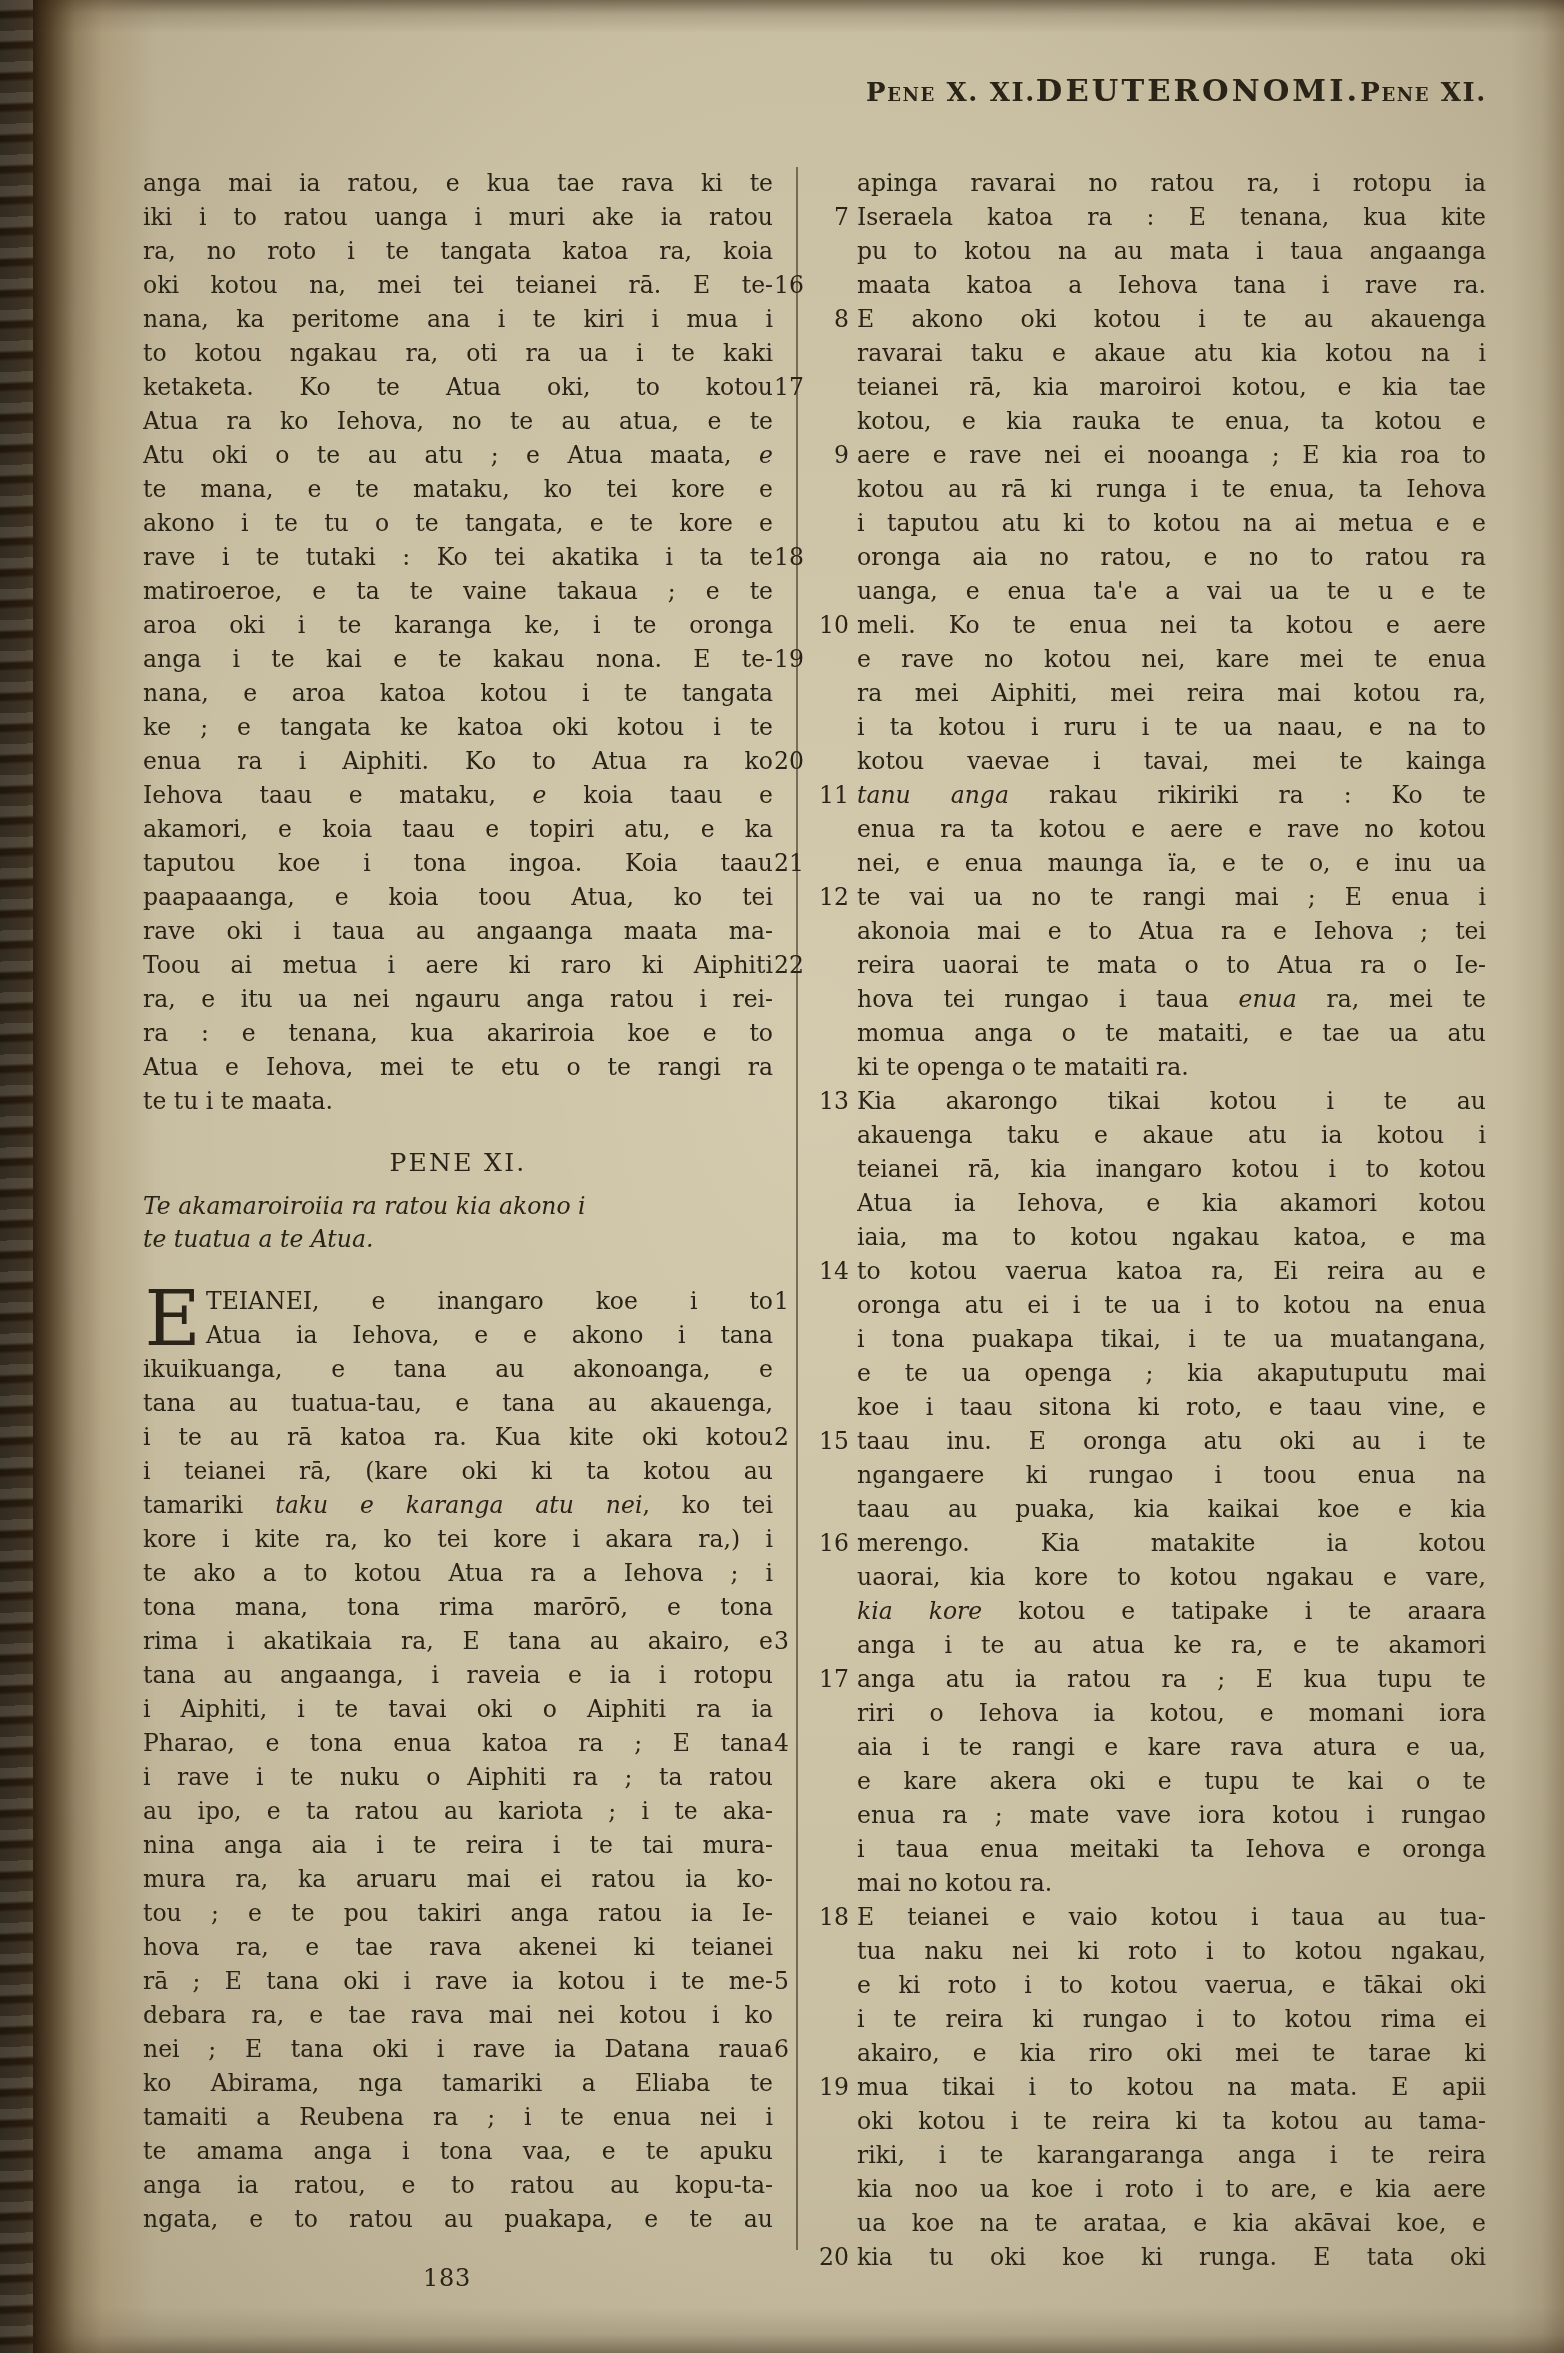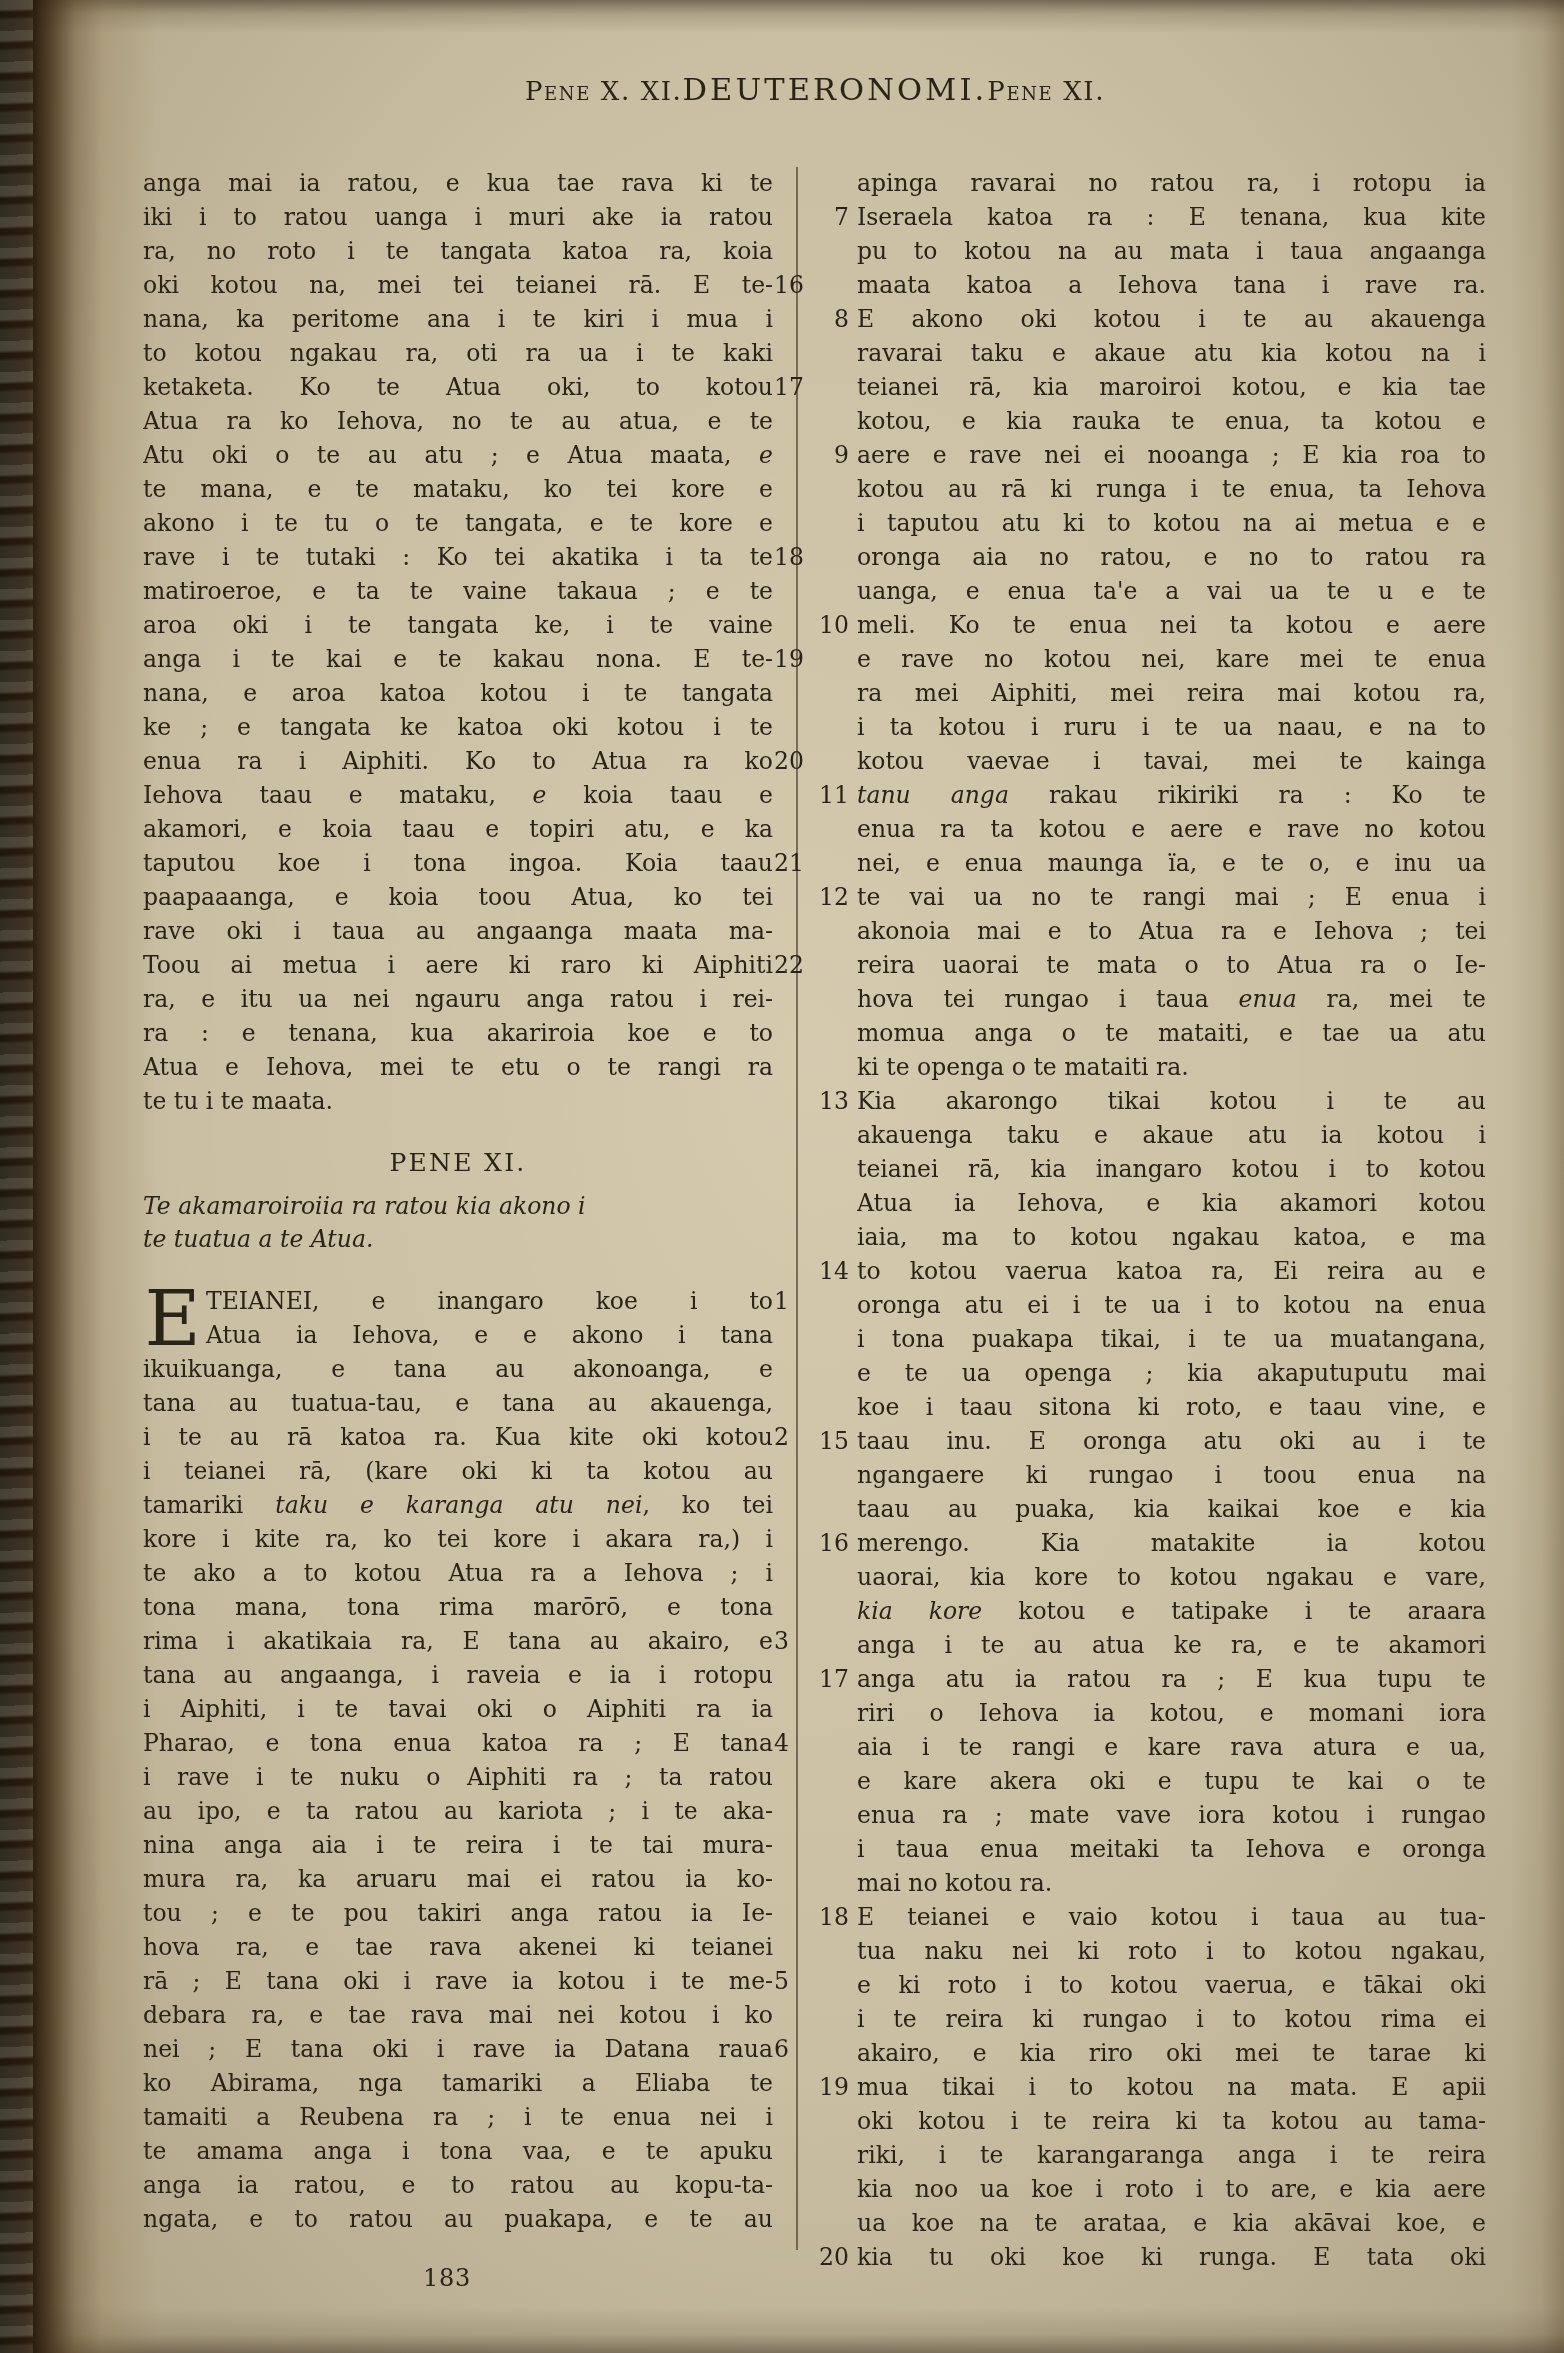--- a/index.html
+++ b/index.html
@@ -18,21 +18,21 @@
   .binding {
     position:absolute; left:0; top:0; width:156px; height:100%;
     background:
       repeating-linear-gradient(178deg, rgba(205,195,165,0.30) 0px, rgba(205,195,165,0.30) 9.4px, rgba(55,40,22,0.45) 12.5px, rgba(55,40,22,0.45) 17px, rgba(160,148,118,0.25) 20.3px, rgba(160,148,118,0.25) 31px) 0 0 / 33px 100% no-repeat,
       linear-gradient(90deg, #0c0804 0px, #1d1309 27px, rgba(64,44,22,0.85) 49px, rgba(104,80,48,0.5) 75px, rgba(140,115,75,0.28) 102px, rgba(0,0,0,0) 156px);
   }
   .content { position:absolute; left:0; top:0; width:100%; height:100%; }
 
   .running-header {
     position:absolute; left:143px; right:78px; top:72px;
-    display:flex; justify-content:center; align-items:baseline;
+    display:flex; justify-content:flex-end; align-items:baseline;font-weight:bold;
   }
   .rh-side { font-variant:small-caps; font-size:26px; letter-spacing:1.6px; }
   .rh-center { font-size:30.5px; letter-spacing:3.1px; }
 
   .col { position:absolute; top:166px; font-size:23.5px; }
   .col-left  { left:143px; width:669px; }
   .col-right { left:815px; width:671px; }
 
   .divider { position:absolute; left:796px; top:167px; height:2083px; width:1.6px;
              background:rgba(46,35,20,0.55); }
@@ -115,21 +115,21 @@
             <span class="ltext">akono i te tu o te tangata, e te kore e</span>
           </div>
           <div class="line">
             <span class="ltext">rave i te tutaki : Ko tei akatika i ta te</span>
             <span class="vnum">18</span>
           </div>
           <div class="line">
             <span class="ltext">matiroeroe, e ta te vaine takaua ; e te</span>
           </div>
           <div class="line">
-            <span class="ltext">aroa oki i te tangata ke, i te vaine</span>
+            <span class="ltext">aroa oki i te karanga ke, i te oronga</span>
           </div>
           <div class="line">
             <span class="ltext">anga i te kai e te kakau nona.  E te-</span>
             <span class="vnum">19</span>
           </div>
           <div class="line">
             <span class="ltext">nana, e aroa katoa kotou i te tangata</span>
           </div>
           <div class="line">
             <span class="ltext">ke ; e tangata ke katoa oki kotou i te</span>

